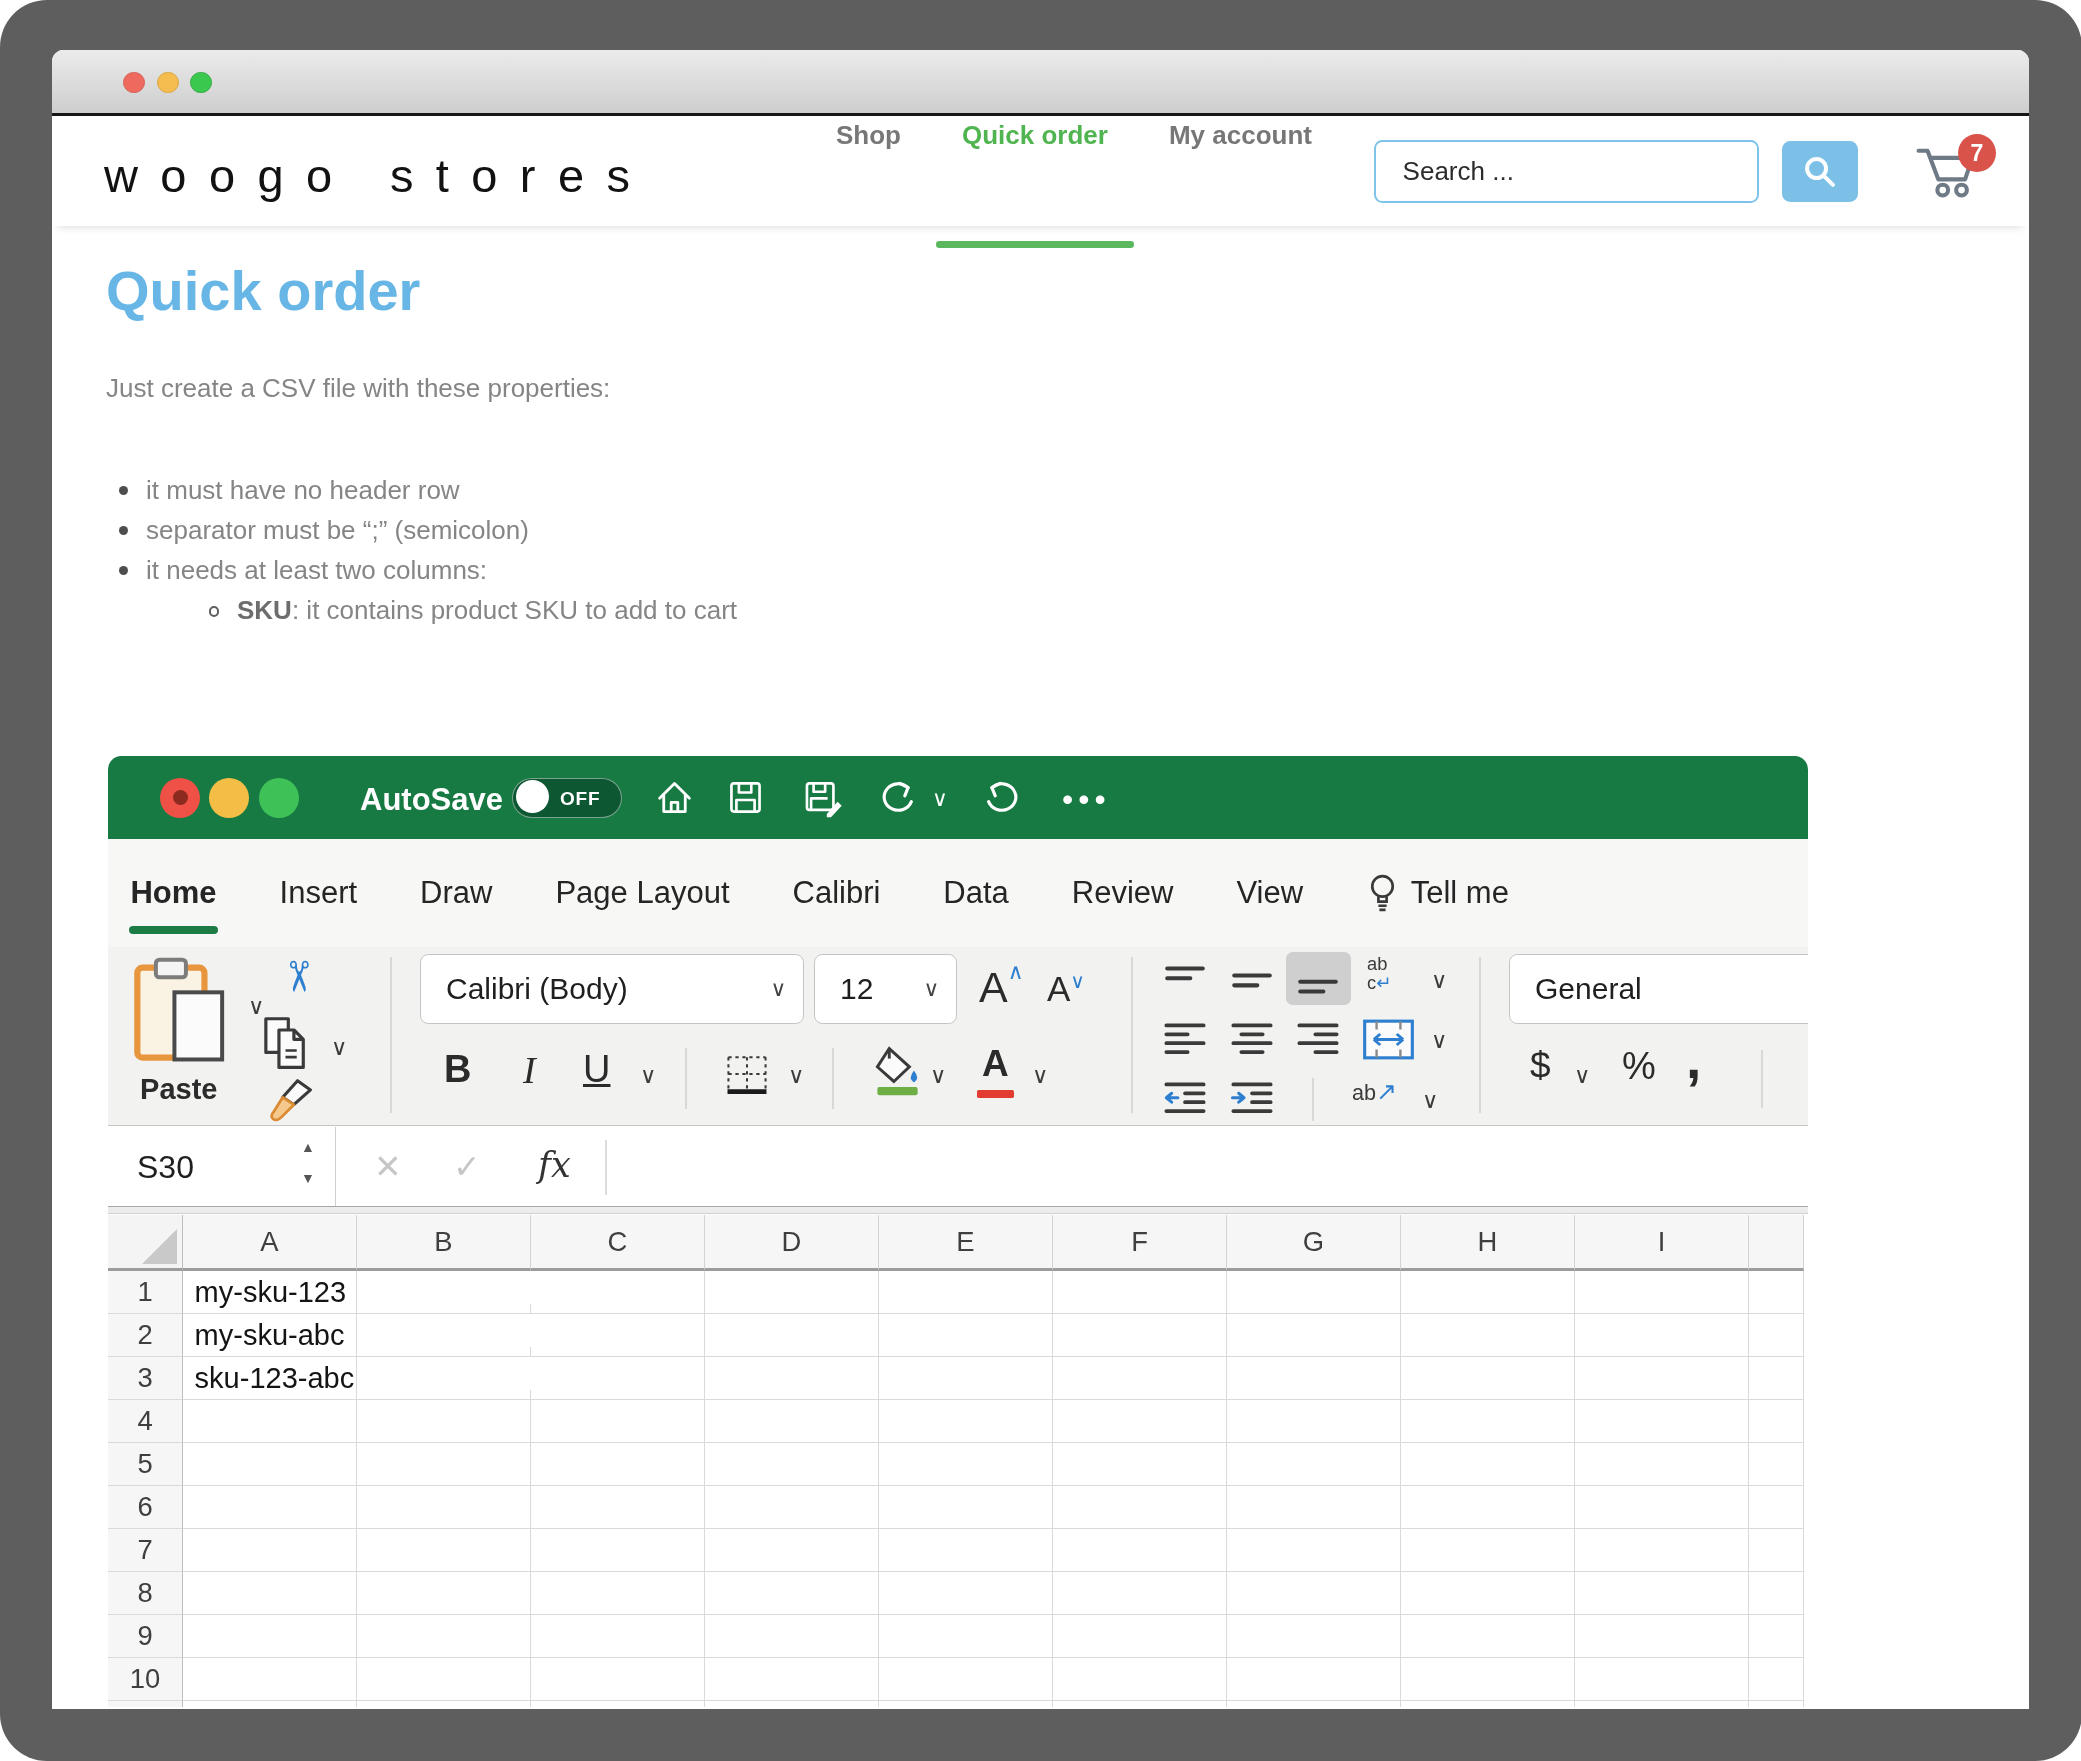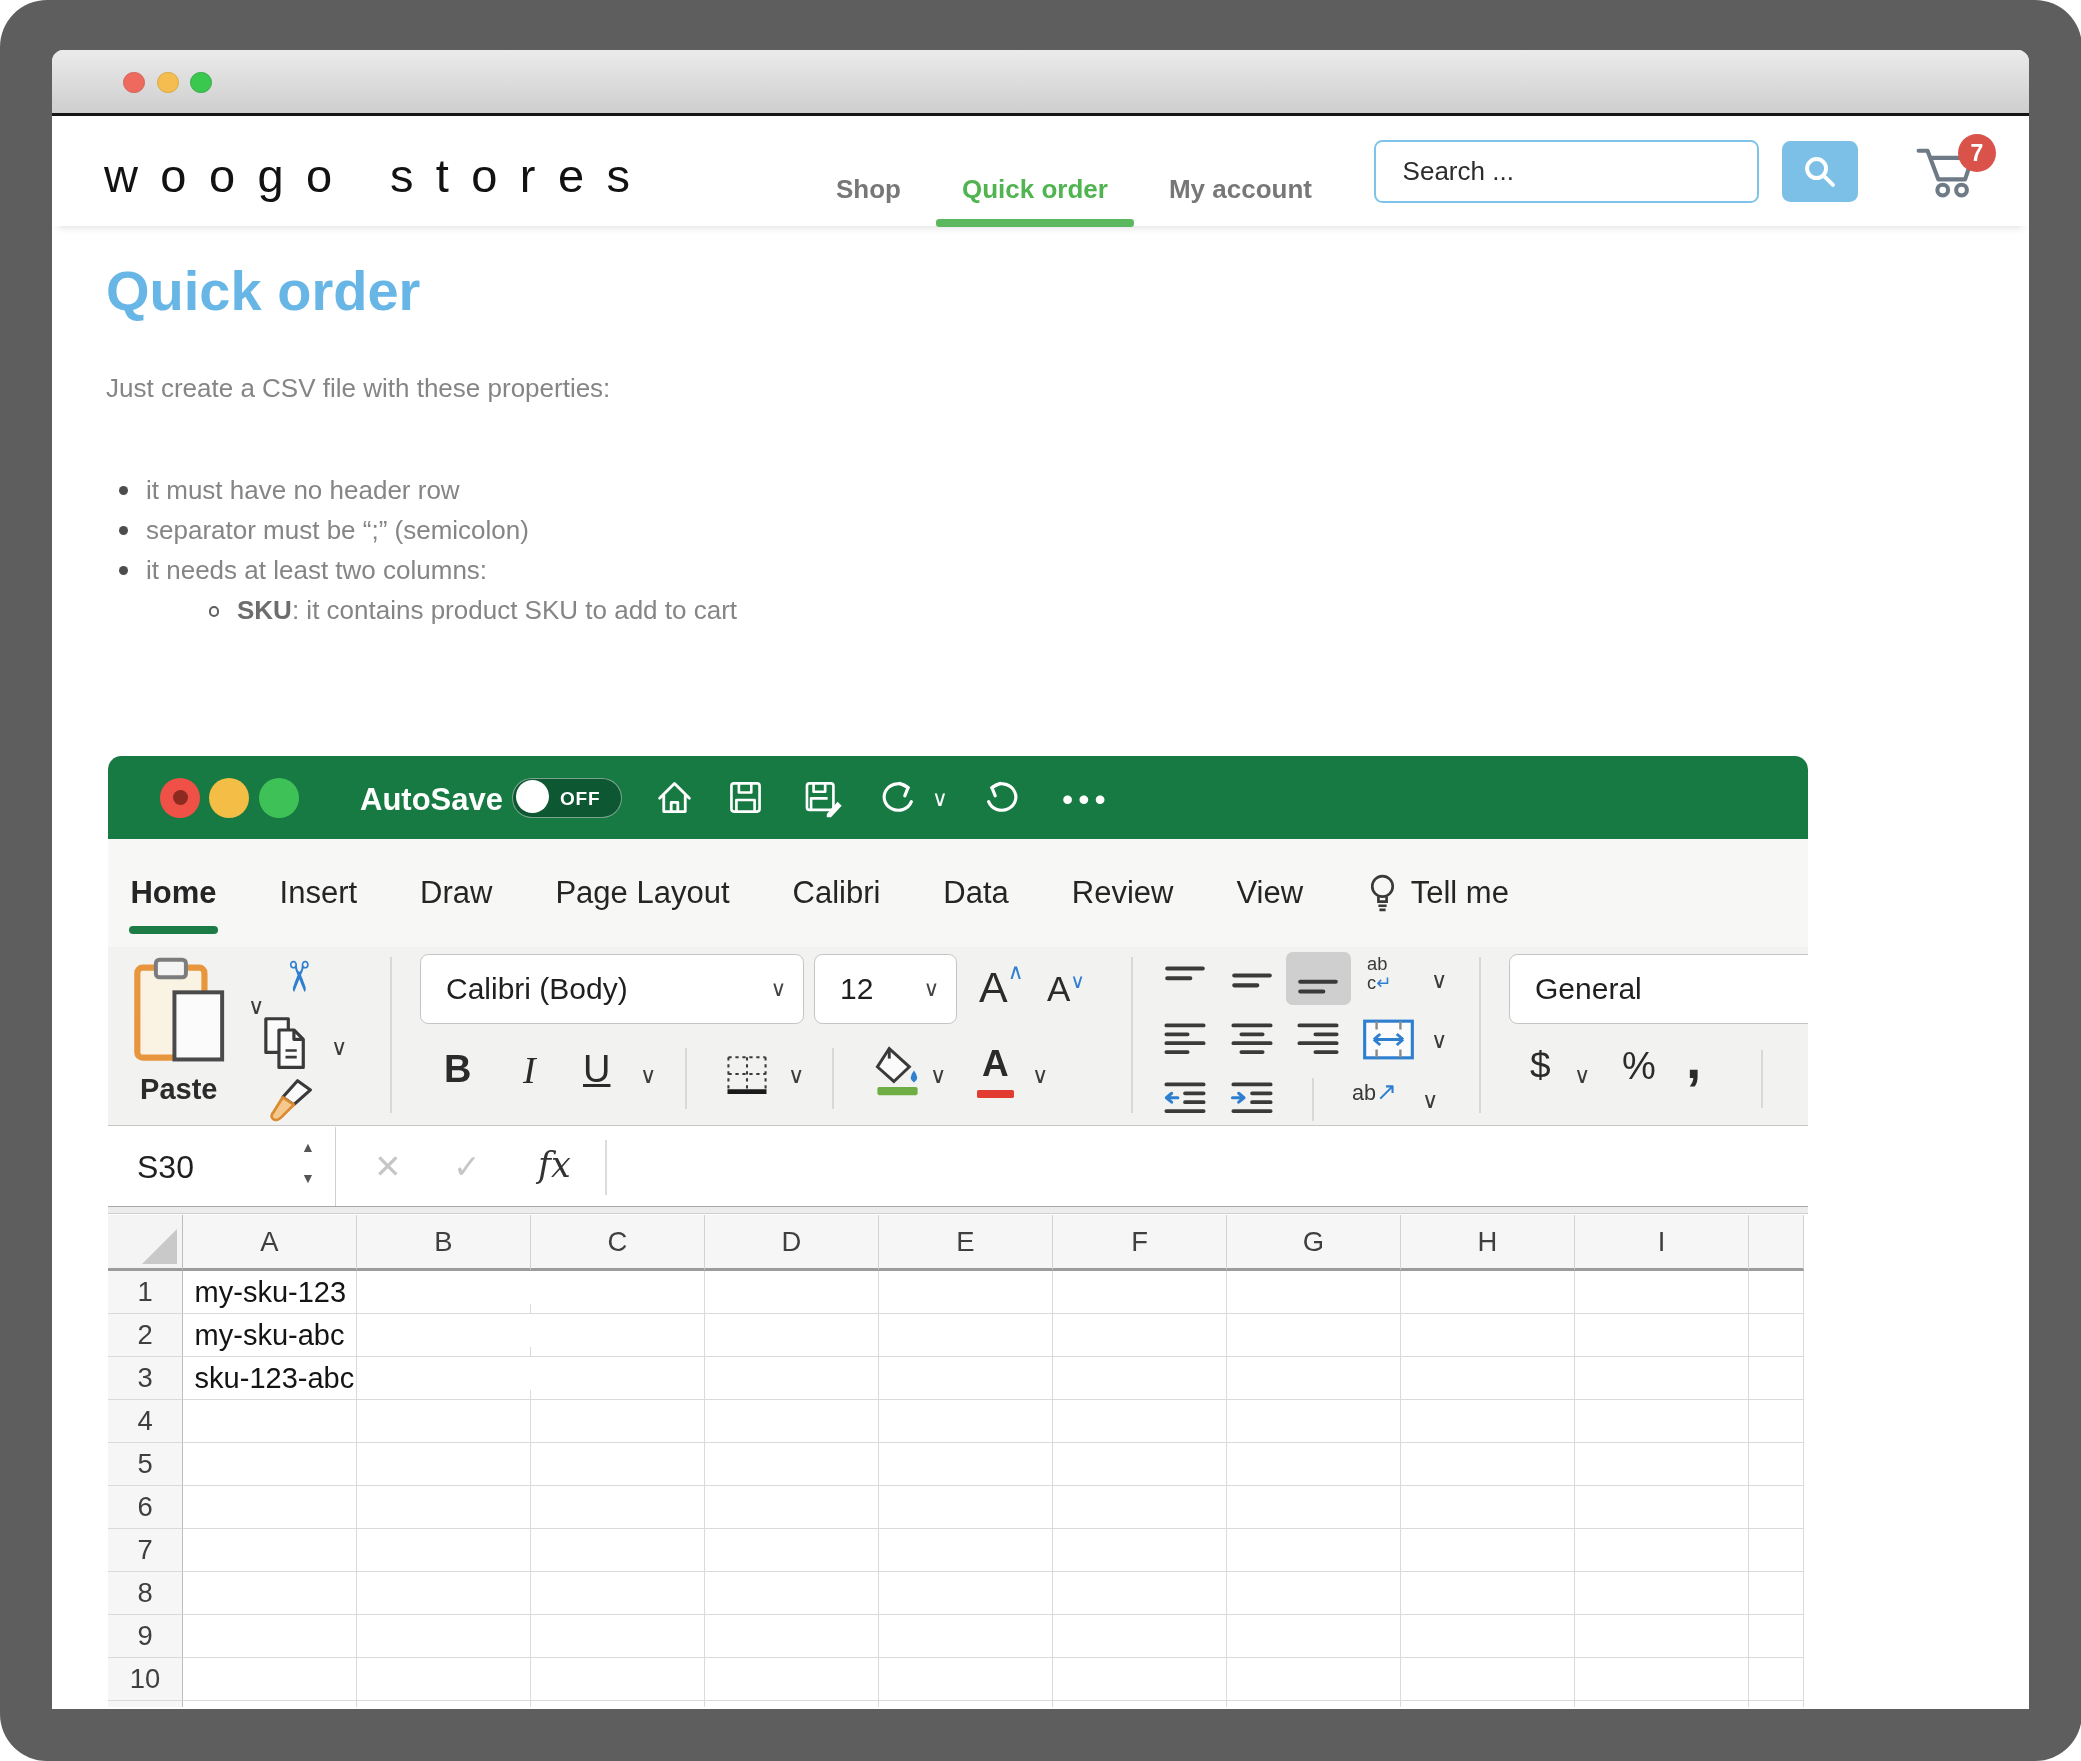--- a/index.html
+++ b/index.html
@@ -10,21 +10,21 @@
   
   .titlebar { position:absolute; left:0; top:0; width:100%; height:66px; background:linear-gradient(#ebebeb,#cecece); border-bottom:3.3px solid #161616; }
   .tl { position:absolute; top:21.6px; width:21.6px; height:21.6px; border-radius:50%; }
   .tl.red { left:71px; background:#ee6a5f; border:0.8px solid #d55f55; }
   .tl.yellow { left:105px; background:#f5bd4f; border:0.8px solid #d9a740; }
   .tl.green { left:138px; background:#3bc84f; border:0.8px solid #32ab43; }
 
   
   .site-header { position:absolute; left:0; top:70px; width:100%; height:106px; background:#fff; box-shadow:0 6.6px 8.3px -5.8px rgba(0,0,0,0.15); z-index:5; }
   .logo { position:absolute; left:52px; top:28px; font-size:47px; font-weight:500; letter-spacing:22.4px; color:#121212; white-space:nowrap; }
-  .nav { position:absolute; left:784px; top:16px; height:100%; display:flex; align-items:center; gap:61px; }
+  .nav { position:absolute; left:784px; top:0; height:100%; display:flex; gap:61px; }
   .nav-item { position:relative; font-size:26px; font-weight:700; color:#777; cursor:pointer; }
   .nav-item.active { color:#50b451; }
   .nav-item.active::after { content:""; position:absolute; left:-26px; right:-26px; bottom:-22.4px; height:7.5px; background:#5cb85f; border-radius:3.3px; }
   .search-input { position:absolute; left:1322px; top:20px; width:385px; height:63px; border:2.5px solid #7ec4ea; border-radius:8.3px; font-size:26px; color:#222; padding:0 26.6px; outline:none; font-family:"Liberation Sans",sans-serif; }
   .search-input::placeholder { color:#2c2c2c; opacity:1; }
   .search-btn { position:absolute; left:1730px; top:21px; width:76px; height:61px; background:#7cc0e8; border:none; border-radius:8.3px; cursor:pointer; display:flex; align-items:center; justify-content:center; }
   .cart { position:absolute; left:1863px; top:18.3px; width:91px; height:83px; cursor:pointer; }
   .cart-badge { position:absolute; left:43px; top:-4.2px; width:38px; height:38px; border-radius:50%; background:#d9534a; color:#fff; font-size:23px; font-weight:700; display:flex; align-items:center; justify-content:center; }
 
   

